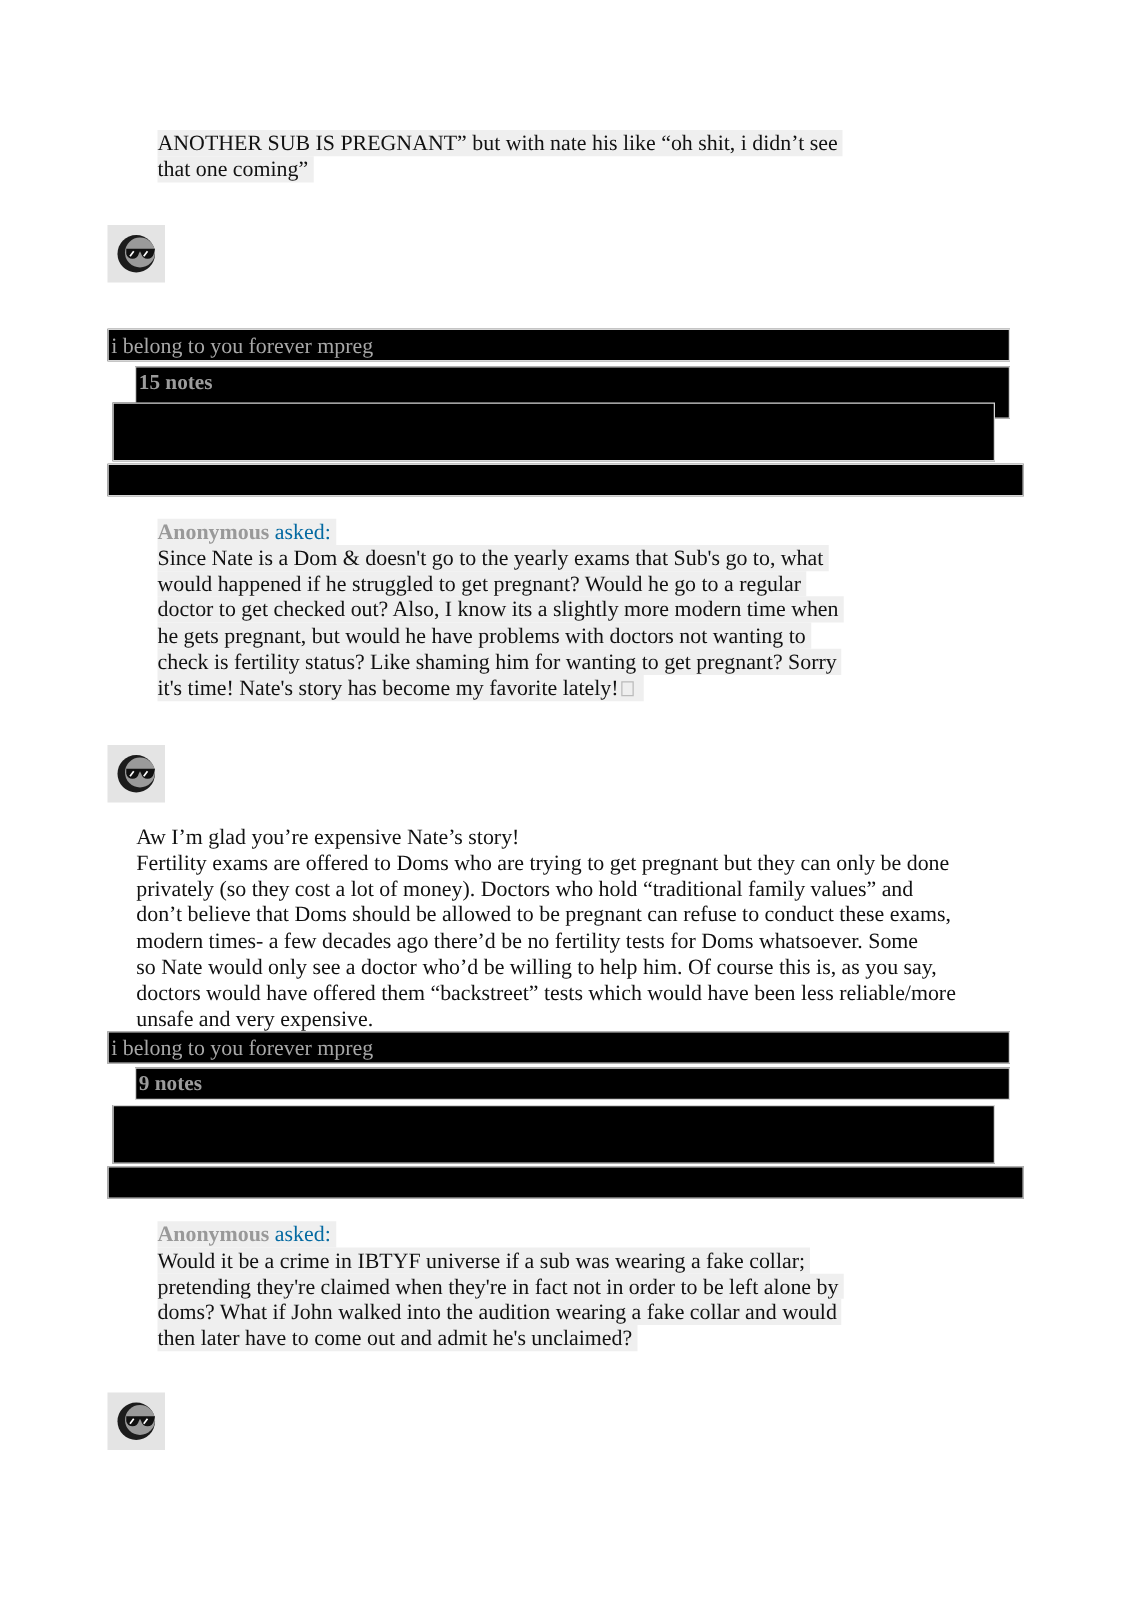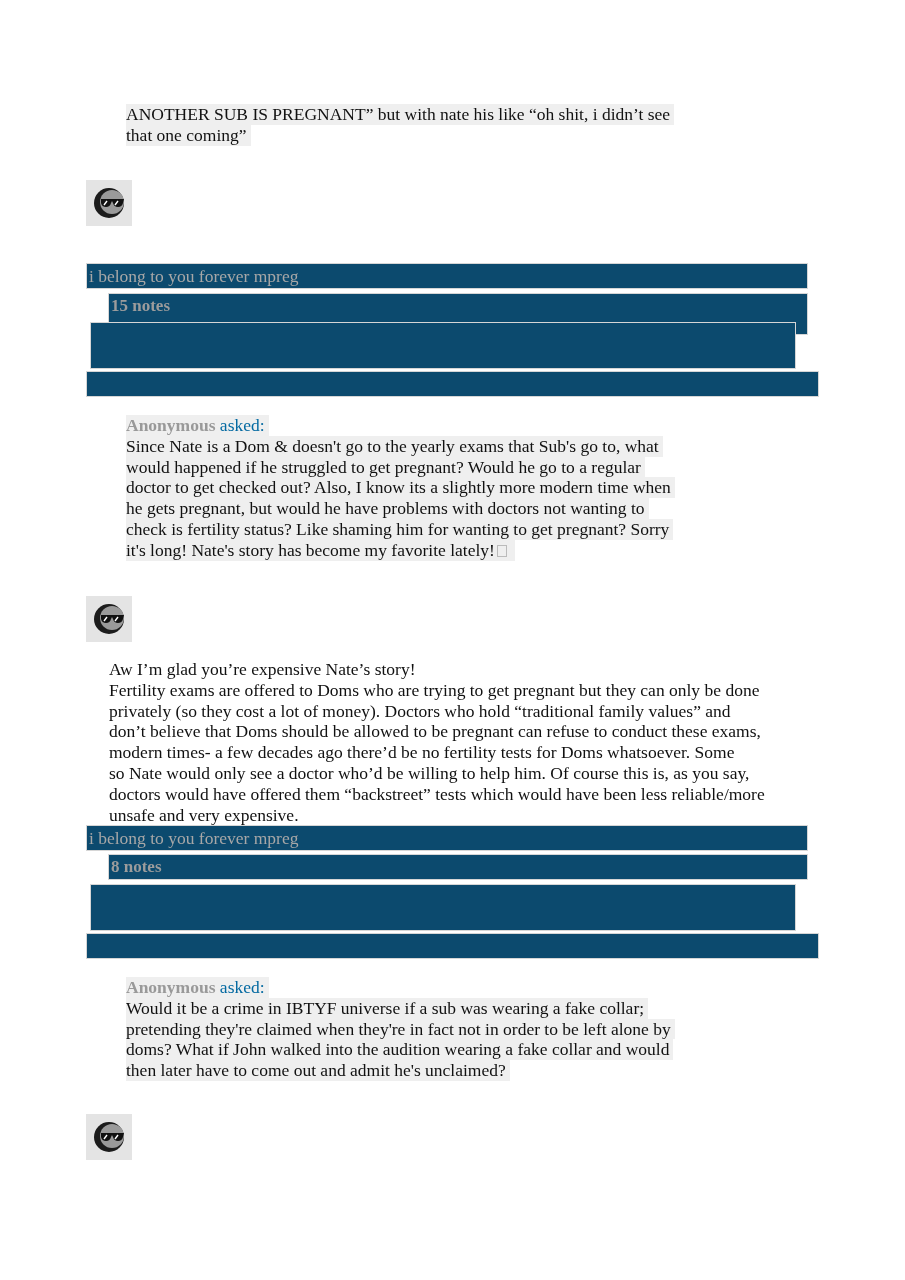--- a/index.html
+++ b/index.html
@@ -4,21 +4,21 @@
   <style>
     * { box-sizing: border-box; margin: 0; padding: 0; }
     html, body { width: 905px; height: 1280px; background: #ffffff; overflow: hidden; }
     body { position: relative; font-family: "Liberation Serif", "DejaVu Serif", serif; color: #111; }
     .abs { position: absolute; }
     .text { font-size: 17.5px; line-height: 20.8px; }
     .line { display: block; white-space: nowrap; }
     .hl-line { display: inline-block; background: #efefef; white-space: nowrap; padding-right: 4px; }
     .avatar { width: 46px; height: 46px; background: #e4e4e4; }
     .avatar svg { display: block; }
-    .box { border: 1px solid #d6d6d6; background: #0c4a6e; }
+    .box { border: 1px solid #d6d6d6; background: #000000; }
     .tag { color: #a7a7a7; font-size: 17.5px; line-height: 24px; padding-left: 2px; white-space: nowrap; }
     .notes { color: #9c9c9c; font-weight: bold; font-size: 17px; line-height: 24px; padding-left: 2px; white-space: nowrap; }
     .asker { color: #999; font-weight: bold; }
     .asked { color: #0369a1; }
     .emoji-box { display: inline-block; width: 10px; height: 12px; border: 1px solid #bbb; vertical-align: -1px; margin-left: 2px; }
   </style>
 </head>
 <body>
 
 <div class="abs text" style="left:126px; top:104px;">
@@ -49,21 +49,21 @@
 <div class="abs box" style="left:90px; top:322px; width:706px; height:47px;"></div>
 <div class="abs box" style="left:86px; top:371px; width:733px; height:26px;"></div>
 
 <div class="abs text" style="left:126px; top:415px;">
   <span class="hl-line line"><span class="asker">Anonymous</span> <span class="asked">asked:</span></span><br>
   <span class="hl-line line">Since Nate is a Dom &amp; doesn't go to the yearly exams that Sub's go to, what</span><br>
   <span class="hl-line line">would happened if he struggled to get pregnant? Would he go to a regular</span><br>
   <span class="hl-line line">doctor to get checked out? Also, I know its a slightly more modern time when</span><br>
   <span class="hl-line line">he gets pregnant, but would he have problems with doctors not wanting to</span><br>
   <span class="hl-line line">check is fertility status? Like shaming him for wanting to get pregnant? Sorry</span><br>
-  <span class="hl-line line"><span>it's long! Nate's story has become my favorite lately!</span><span class="emoji-box"></span>&nbsp;</span>
+  <span class="hl-line line"><span>it's time! Nate's story has become my favorite lately!</span><span class="emoji-box"></span>&nbsp;</span>
 </div>
 
 <div class="abs avatar" style="left:86px; top:596px;">
   <svg width="46" height="46" viewBox="0 0 46 46">
     <circle cx="23" cy="23" r="15" fill="#1c1c1c"></circle>
     <circle cx="26" cy="22" r="12" fill="#9a9a9a"></circle>
     <path d="M15 19 L38 19 L37 23 Q36 27 32 27 Q28 27 27 23 L26 21 L25 23 Q24 27 20 27 Q16 27 15 23 Z" fill="#111"></path>
     <line x1="18" y1="25" x2="21" y2="21" stroke="#fff" stroke-width="1.4"></line>
     <line x1="29" y1="25" x2="32" y2="21" stroke="#fff" stroke-width="1.4"></line>
   </svg>
@@ -77,21 +77,21 @@
   <span class="line">modern times- a few decades ago there’d be no fertility tests for Doms whatsoever. Some</span>
   <span class="line">so Nate would only see a doctor who’d be willing to help him. Of course this is, as you say,</span>
   <span class="line">doctors would have offered them “backstreet” tests which would have been less reliable/more</span>
   <span class="line">unsafe and very expensive.</span>
 </div>
 
 <div class="abs box tag" style="left:86px; top:825px; width:722px; height:26px;">
   <span>i belong to you forever mpreg</span>
 </div>
 <div class="abs box notes" style="left:108px; top:854px; width:700px; height:26px;">
-  <span>8 notes</span>
+  <span>9 notes</span>
 </div>
 <div class="abs box" style="left:90px; top:884px; width:706px; height:47px;"></div>
 <div class="abs box" style="left:86px; top:933px; width:733px; height:26px;"></div>
 
 <div class="abs text" style="left:126px; top:977px;">
   <span class="hl-line line"><span class="asker">Anonymous</span> <span class="asked">asked:</span></span><br>
   <span class="hl-line line">Would it be a crime in IBTYF universe if a sub was wearing a fake collar;</span><br>
   <span class="hl-line line">pretending they're claimed when they're in fact not in order to be left alone by</span><br>
   <span class="hl-line line">doms? What if John walked into the audition wearing a fake collar and would</span><br>
   <span class="hl-line line">then later have to come out and admit he's unclaimed?</span>

